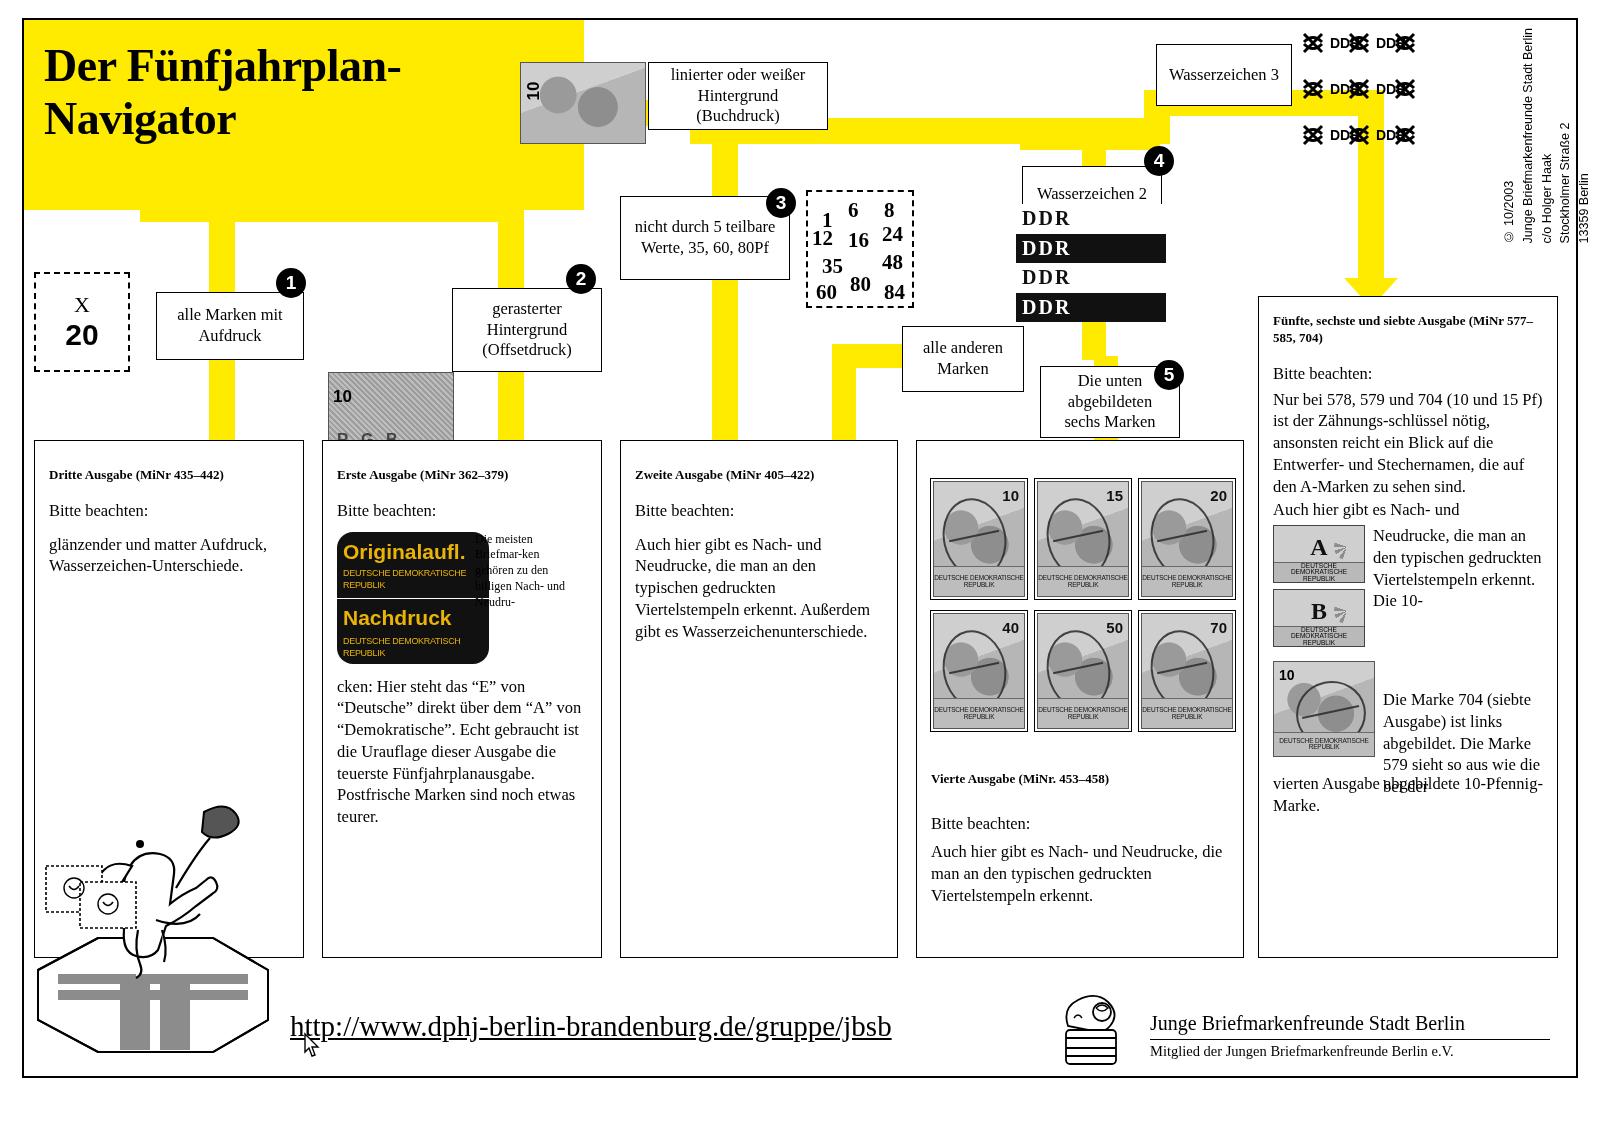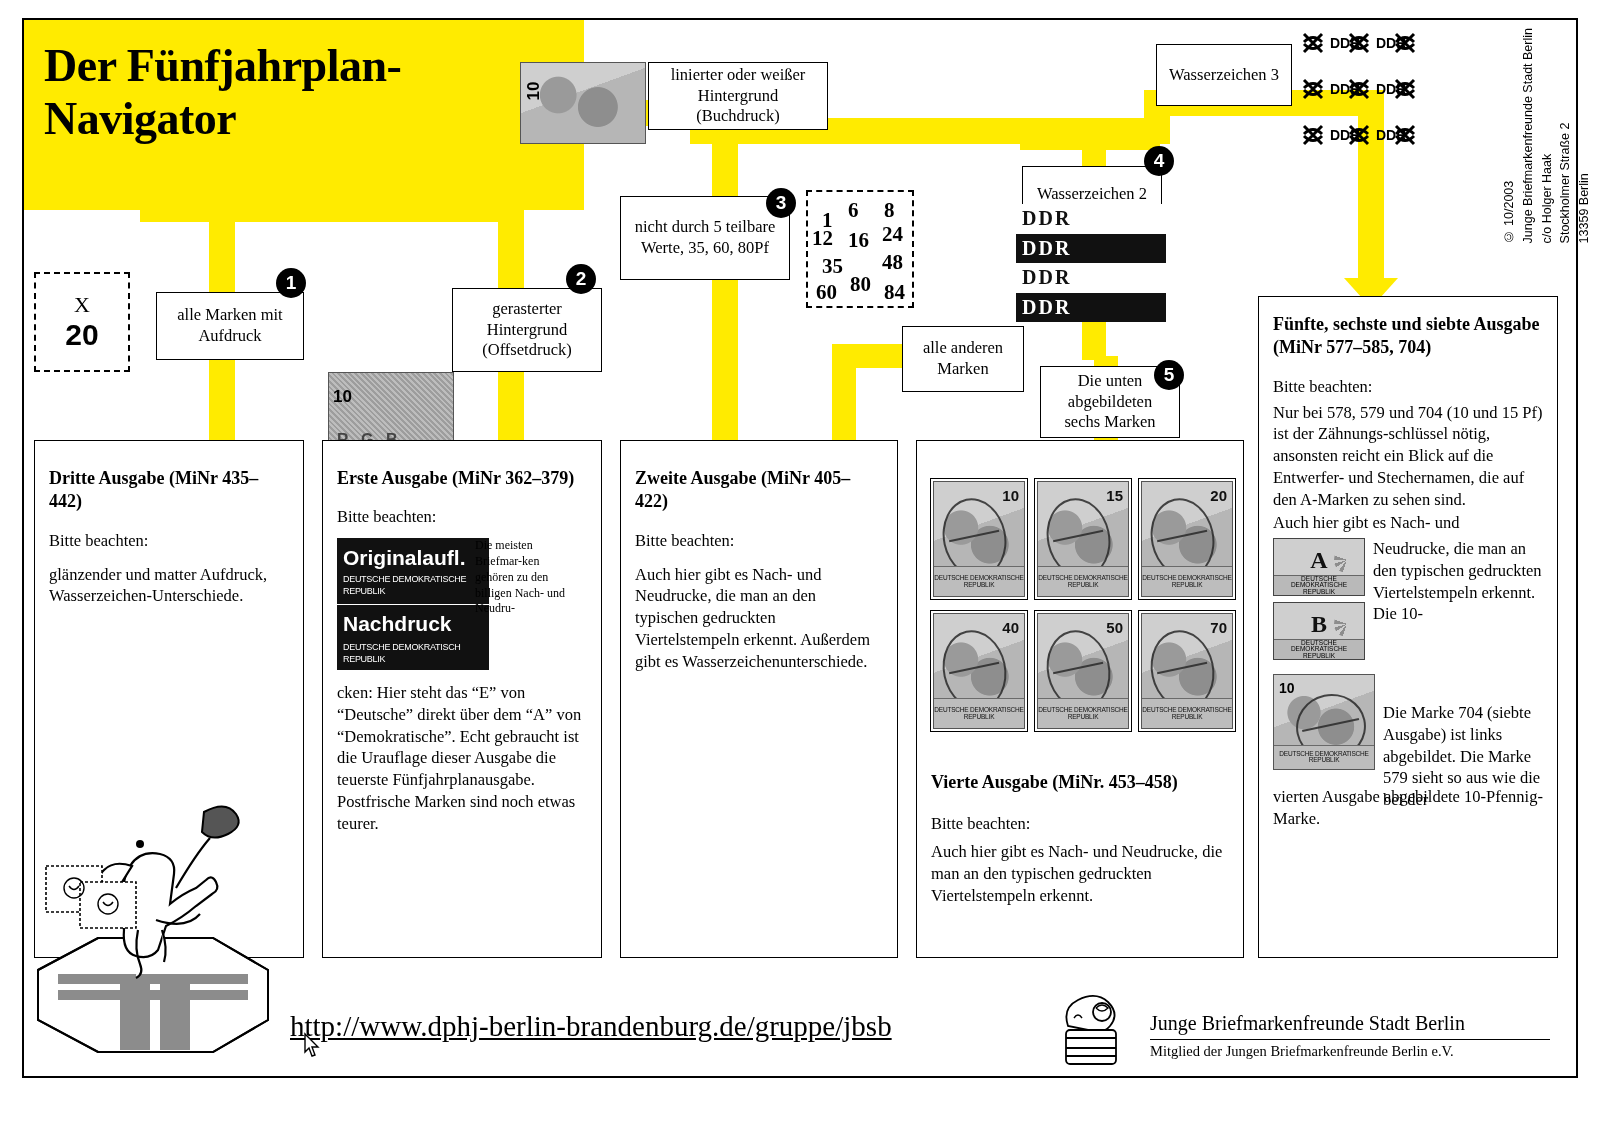--- a/index.html
+++ b/index.html
@@ -52,21 +52,21 @@
     background:#000; color:#fff; font-size:19px; font-weight:bold;
     display:flex; align-items:center; justify-content:center;
     font-family:"Liberation Sans", sans-serif;
   }
 
   
   .col {
     position:absolute; background:#fff; border:1.5px solid #000;
     padding:12px 14px; font-size:16.5px; line-height:1.32;
   }
-  .col h3 { margin:14px 0 16px 0; font-size:18px; font-weight:bold; line-height:1.3; }
+  .col h3 { margin:14px 0 16px 0; font-size:13px; font-weight:bold; line-height:1.3; }
   .col p  { margin:0 0 0 0; }
   .note-label { font-size:16.5px; }
 
   
   .stamp {
     position:relative; background:#d8d8d8; border:1px solid #555;
     overflow:hidden;
   }
   .perf {
     box-shadow:0 0 0 2px #fff, 0 0 0 3px #000;
@@ -128,23 +128,24 @@
     display:flex; align-items:center; gap:10px; padding-left:6px;
     font-size:20px; letter-spacing:2px;
   }
   .wm2 .inv { background:#fff; color:#111; }
 
   
   .wm3 { position:absolute; }
 
   
   .dark-sample {
-    position:absolute; background:#111; color:#ffffff;
+    position:absolute; background:#111; color:#eab308;
     font-family:"Liberation Sans", sans-serif;
     overflow:hidden;
+    border-radius:16px;
   }
   .dark-sample .big {
     position:absolute; font-weight:bold; font-size:21px; left:6px;
   }
   .dark-sample .sm {
     position:absolute; font-size:9px; left:6px; letter-spacing:-0.3px;
   }
   .dark-sample .sep { position:absolute; left:0; right:0; height:1px; background:#fff; }
 
   

